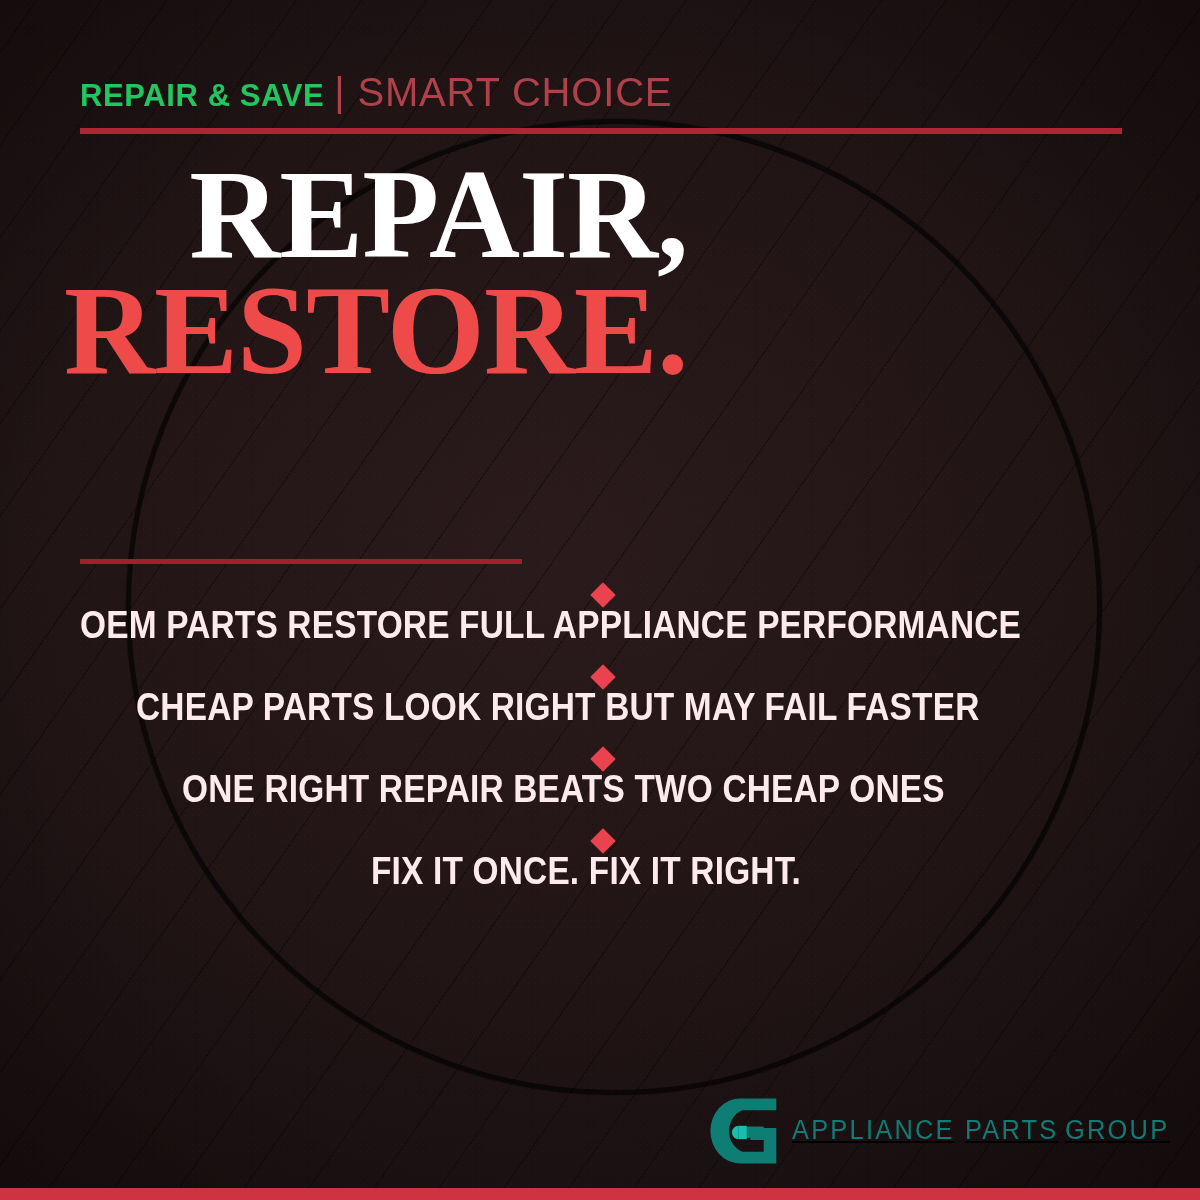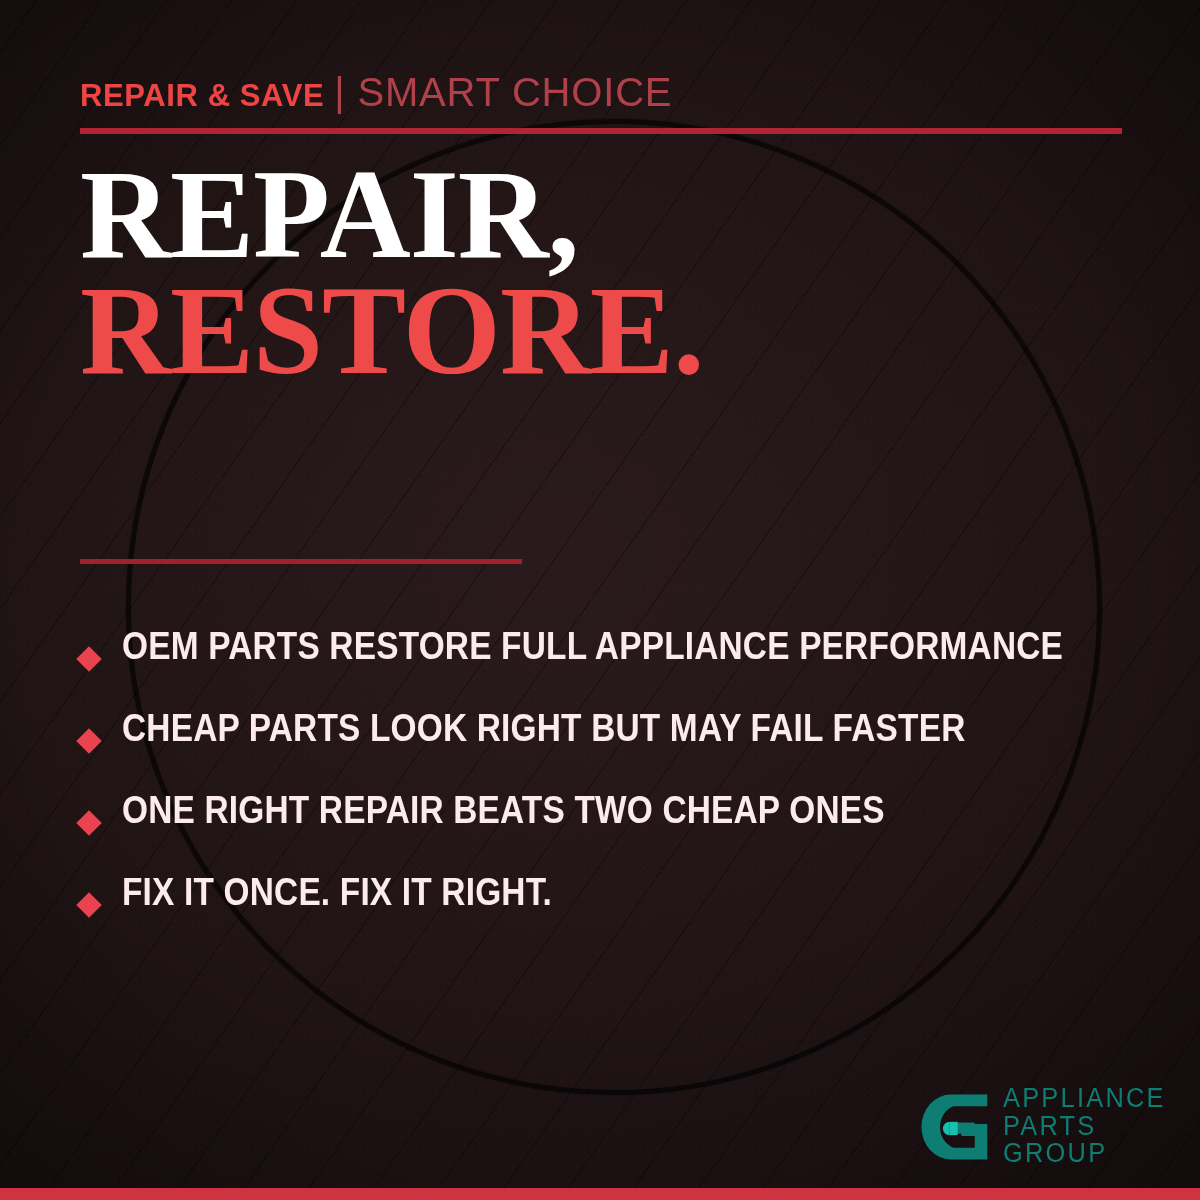--- a/index.html
+++ b/index.html
@@ -82,21 +82,21 @@
     left: 80px;
     top: 72px;
     white-space: nowrap;
     line-height: 1;
   }
   .kicker-main {
     font-family: "Liberation Sans", sans-serif;
     font-weight: bold;
     font-size: 31px;
     letter-spacing: 0.6px;
-    color: #ef4444;
+    color: #22c55e;
   }
   .kicker-sub {
     font-family: "Liberation Sans", sans-serif;
     font-weight: normal;
     font-size: 40px;
     letter-spacing: 0.8px;
     color: #b0414a;
     margin-left: 10px;
   }
 
@@ -105,23 +105,24 @@
     left: 80px;
     top: 128px;
     width: 1042px;
     height: 6px;
     background: #b02434;
   }
 
   
   .headline {
     position: absolute;
-    left: 80px;
+    left: 64px;
     top: 157px;
     line-height: 0.92;
+    text-align: right;
   }
   .headline-line {
     font-family: "Liberation Serif", serif;
     font-weight: bold;
     font-size: 126px;
     letter-spacing: -1px;
     color: #ffffff;
     display: block;
     white-space: nowrap;
   }
@@ -140,23 +141,24 @@
 
   
   .bullets {
     position: absolute;
     left: 80px;
     top: 586px;
     width: 1070px;
   }
   .bullet-row {
     display: flex;
-    align-items: flex-end;
+    align-items: center;
     height: 82px;
     white-space: nowrap;
+    flex-direction: column;
   }
   .bullet-diamond {
     width: 18px;
     height: 18px;
     background: #ea4350;
     transform: rotate(45deg);
     flex: 0 0 auto;
     margin-right: 24px;
   }
   .bullet-text {
@@ -179,22 +181,23 @@
     gap: 12px;
   }
   .logo-mark {
     width: 74px;
     height: 74px;
     flex: 0 0 auto;
     display: block;
   }
   .logo-words {
     display: flex;
-    flex-direction: column;
+    flex-direction: row;
     line-height: 1.02;
+    text-decoration: underline;
   }
   .logo-word {
     font-family: "Liberation Sans", sans-serif;
     font-weight: normal;
     font-size: 27px;
     letter-spacing: 2.4px;
     color: #0e7d74;
     transform: scaleX(0.94);
     transform-origin: left center;
   }

